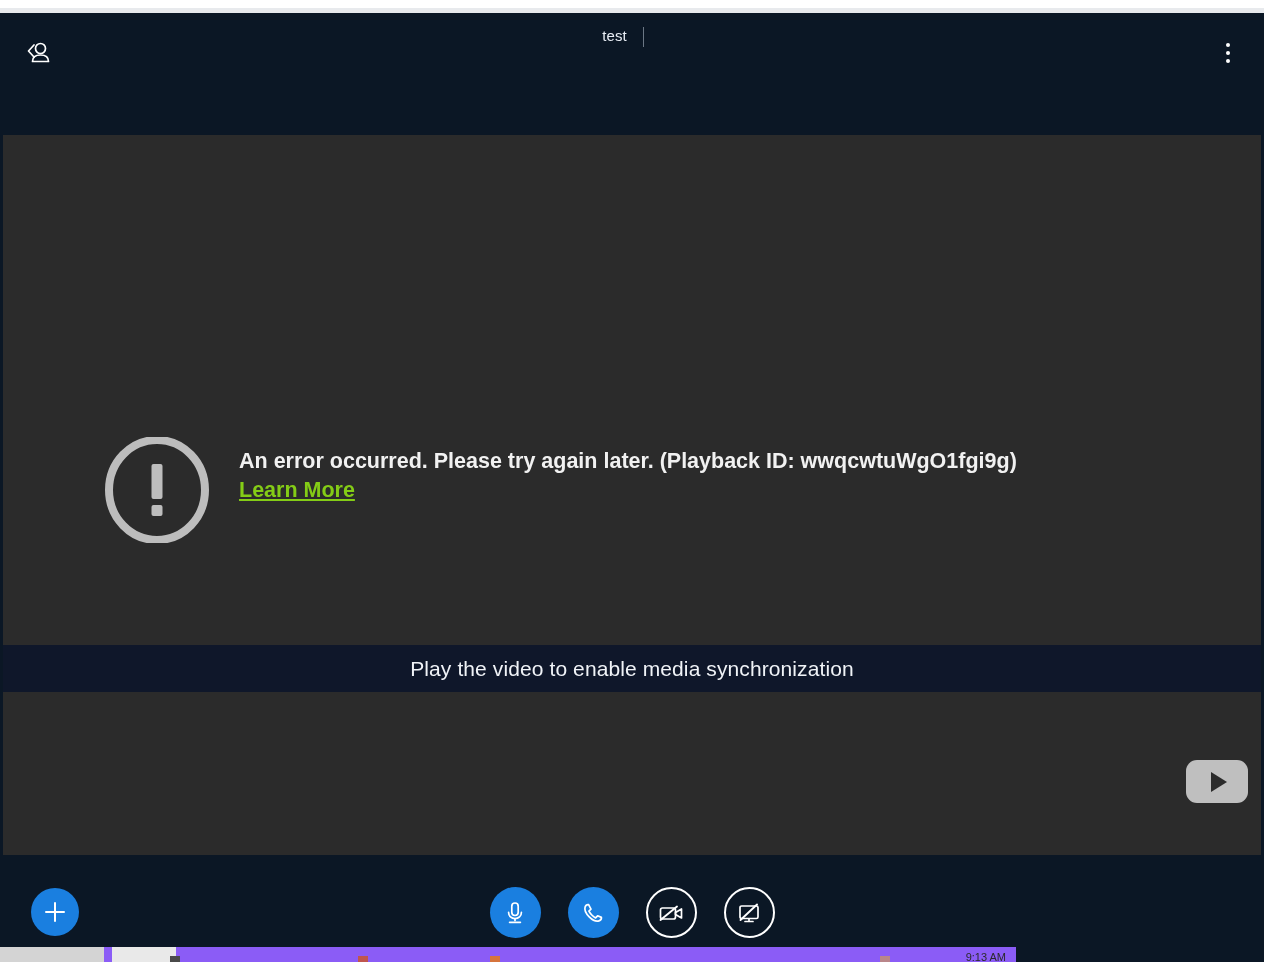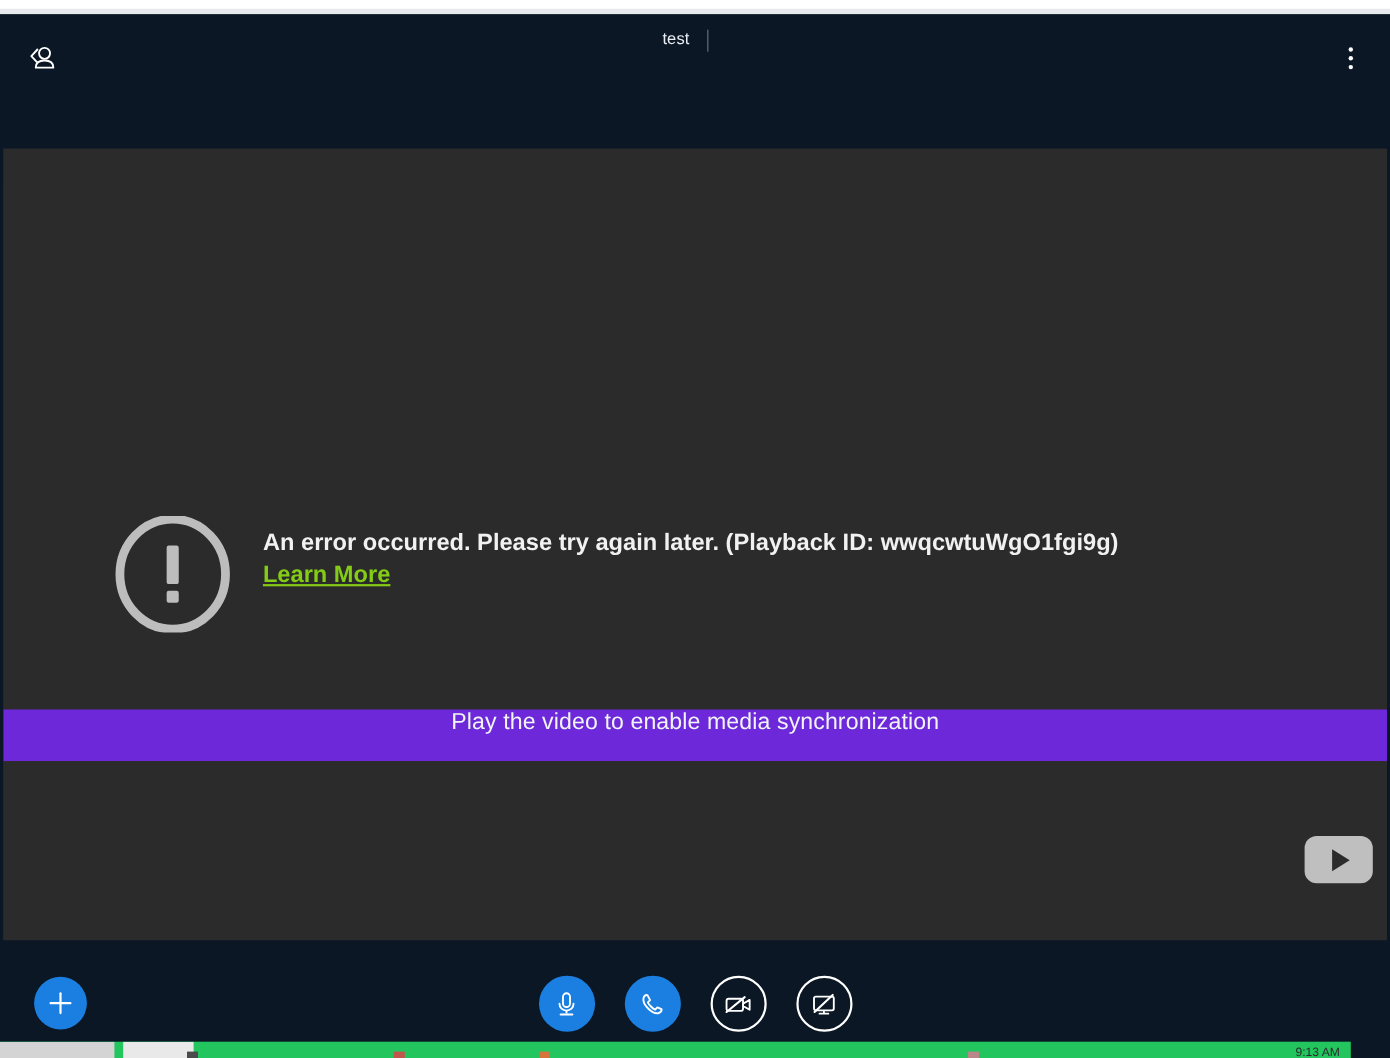--- a/index.html
+++ b/index.html
@@ -124,21 +124,20 @@
     width: 1258px; height: 720px;
     background: #2b2b2b;
     overflow: hidden;
   }
 
   .video-top {
     position: absolute;
     left: 0; top: 0;
     width: 1134px; height: 510px;
     background: #2b2b2b;
-    margin-top: 32px;
   }
 
   .error-block {
     position: absolute;
     left: 101px; top: 300px;
     display: flex;
     align-items: flex-start;
     gap: 29px;
   }
   .error-icon {
@@ -162,23 +161,23 @@
     font-weight: bold;
     text-decoration: underline;
     cursor: pointer;
   }
 
   
   .sync-banner {
     position: absolute;
     left: 0; top: 510px;
     width: 1258px; height: 47px;
-    background: #6d28d9;
-    display: flex;
-    align-items: flex-start;
+    background: #0f172a;
+    display: flex;
+    align-items: center;
     justify-content: center;
   }
   .sync-banner span {
     color: #f0f3f7;
     font-size: 21px;
     letter-spacing: .1px;
   }
 
   
   .video-bottom {
@@ -250,22 +249,22 @@
     background: transparent;
   }
   .ctl.filled { background: #1a7fe0; }
   .ctl.outlined { border: 2px solid #ffffff; background: transparent; }
   .ctl svg { display: block; }
 
   
   .taskbar {
     position: absolute;
     left: 0; top: 947px;
-    width: 1228px; height: 15px;
-    background: #22c55e;
+    width: 1016px; height: 15px;
+    background: #8b5cf6;
     overflow: hidden;
   }
   .taskbar .tb-left {
     position: absolute; left: 0; top: 0;
     width: 104px; height: 15px;
     background: #d4d4d4;
   }
   .taskbar .tb-search {
     position: absolute; left: 112px; top: 0;
     width: 64px; height: 15px;

